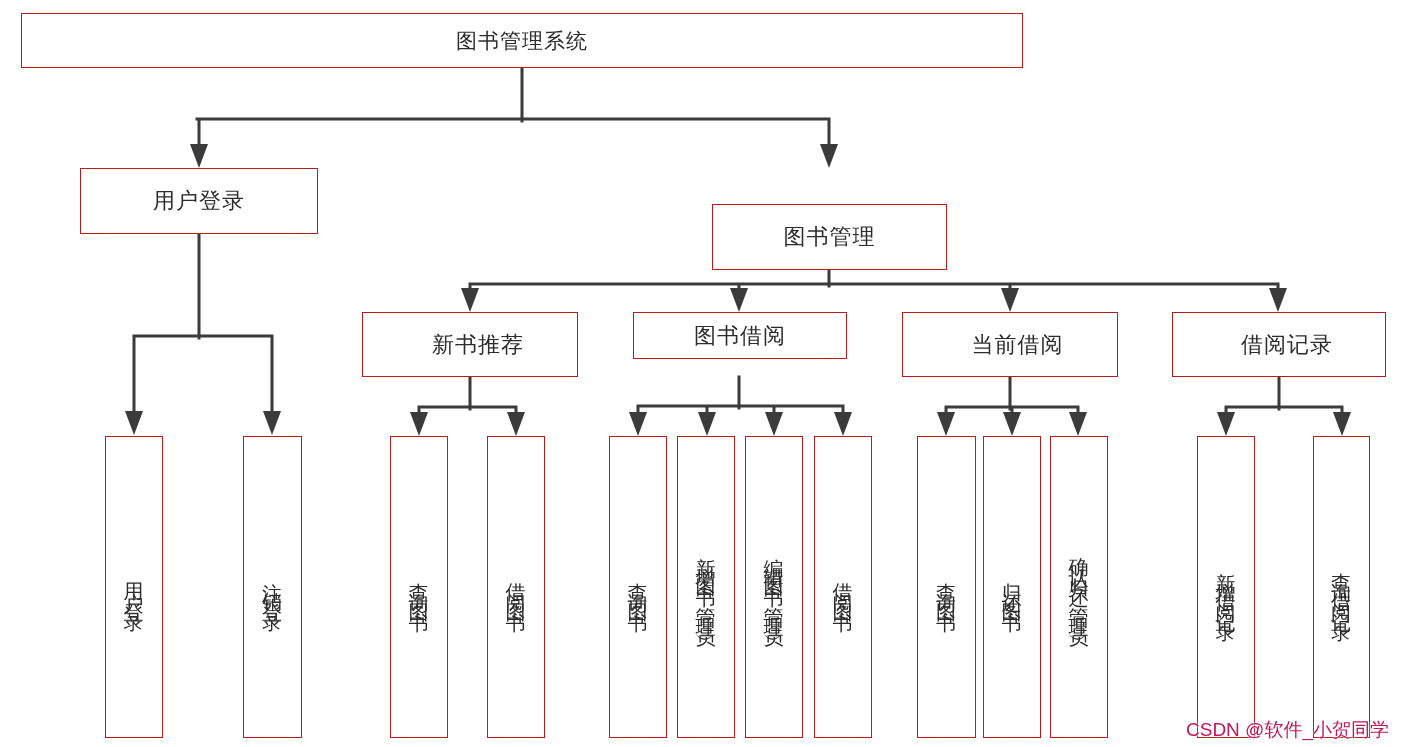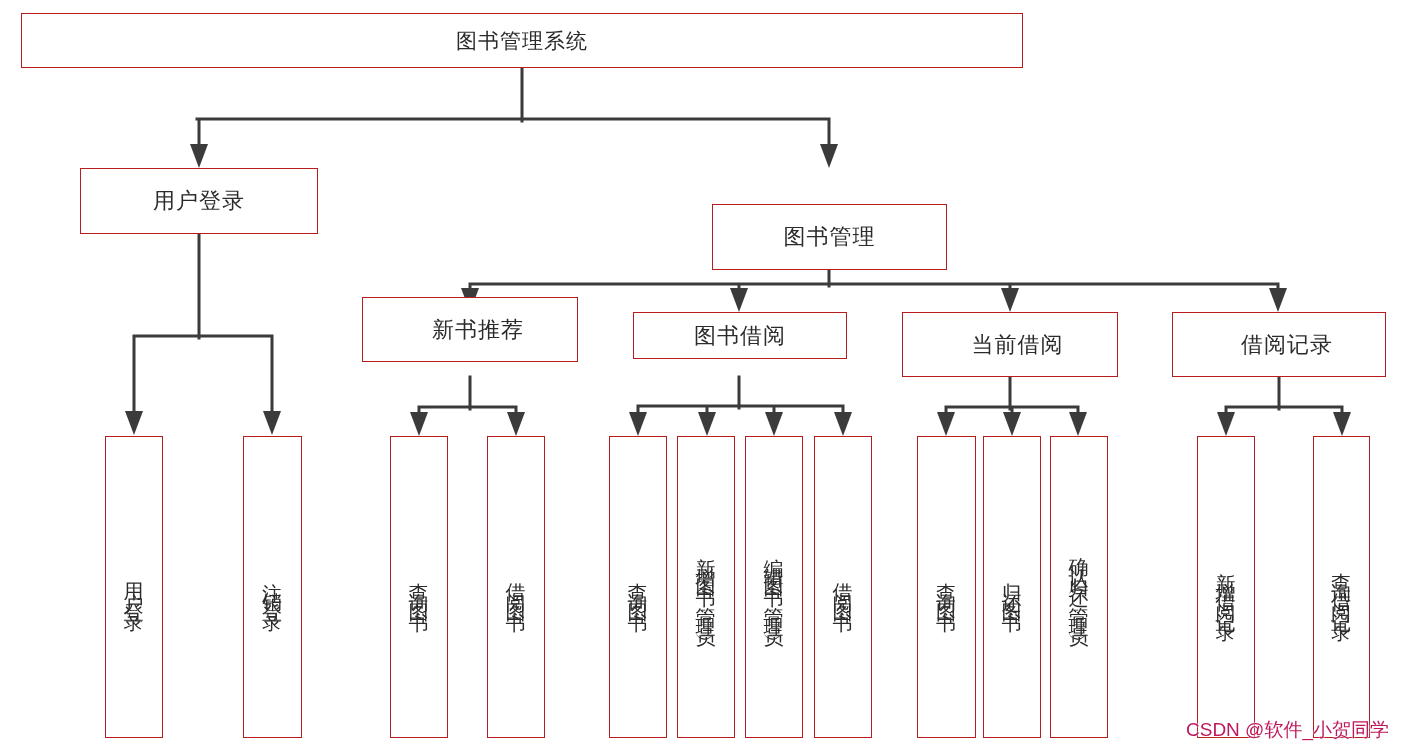--- a/index.html
+++ b/index.html
@@ -126,21 +126,21 @@
     <span>图书管理系统</span>
   </div>
 
   <div class="node h" style="left:80px; top:168px; width:238px; height:66px;">
     <span>用户登录</span>
   </div>
   <div class="node h" style="left:712px; top:168px; width:235px; height:66px;margin-top:36px;">
     <span>图书管理</span>
   </div>
 
-  <div class="node h" style="left:362px; top:297px; width:216px; height:65px;padding-left:16px;">
+  <div class="node h" style="left:362px; top:312px; width:216px; height:65px;padding-left:16px;">
     <span>新书推荐</span>
   </div>
   <div class="node h" style="left:633px; top:312px; width:214px; height:47px;">
     <span>图书借阅</span>
   </div>
   <div class="node h" style="left:902px; top:312px; width:216px; height:65px;padding-left:15px;">
     <span>当前借阅</span>
   </div>
   <div class="node h" style="left:1172px; top:312px; width:214px; height:65px;padding-left:16px;">
     <span>借阅记录</span>

